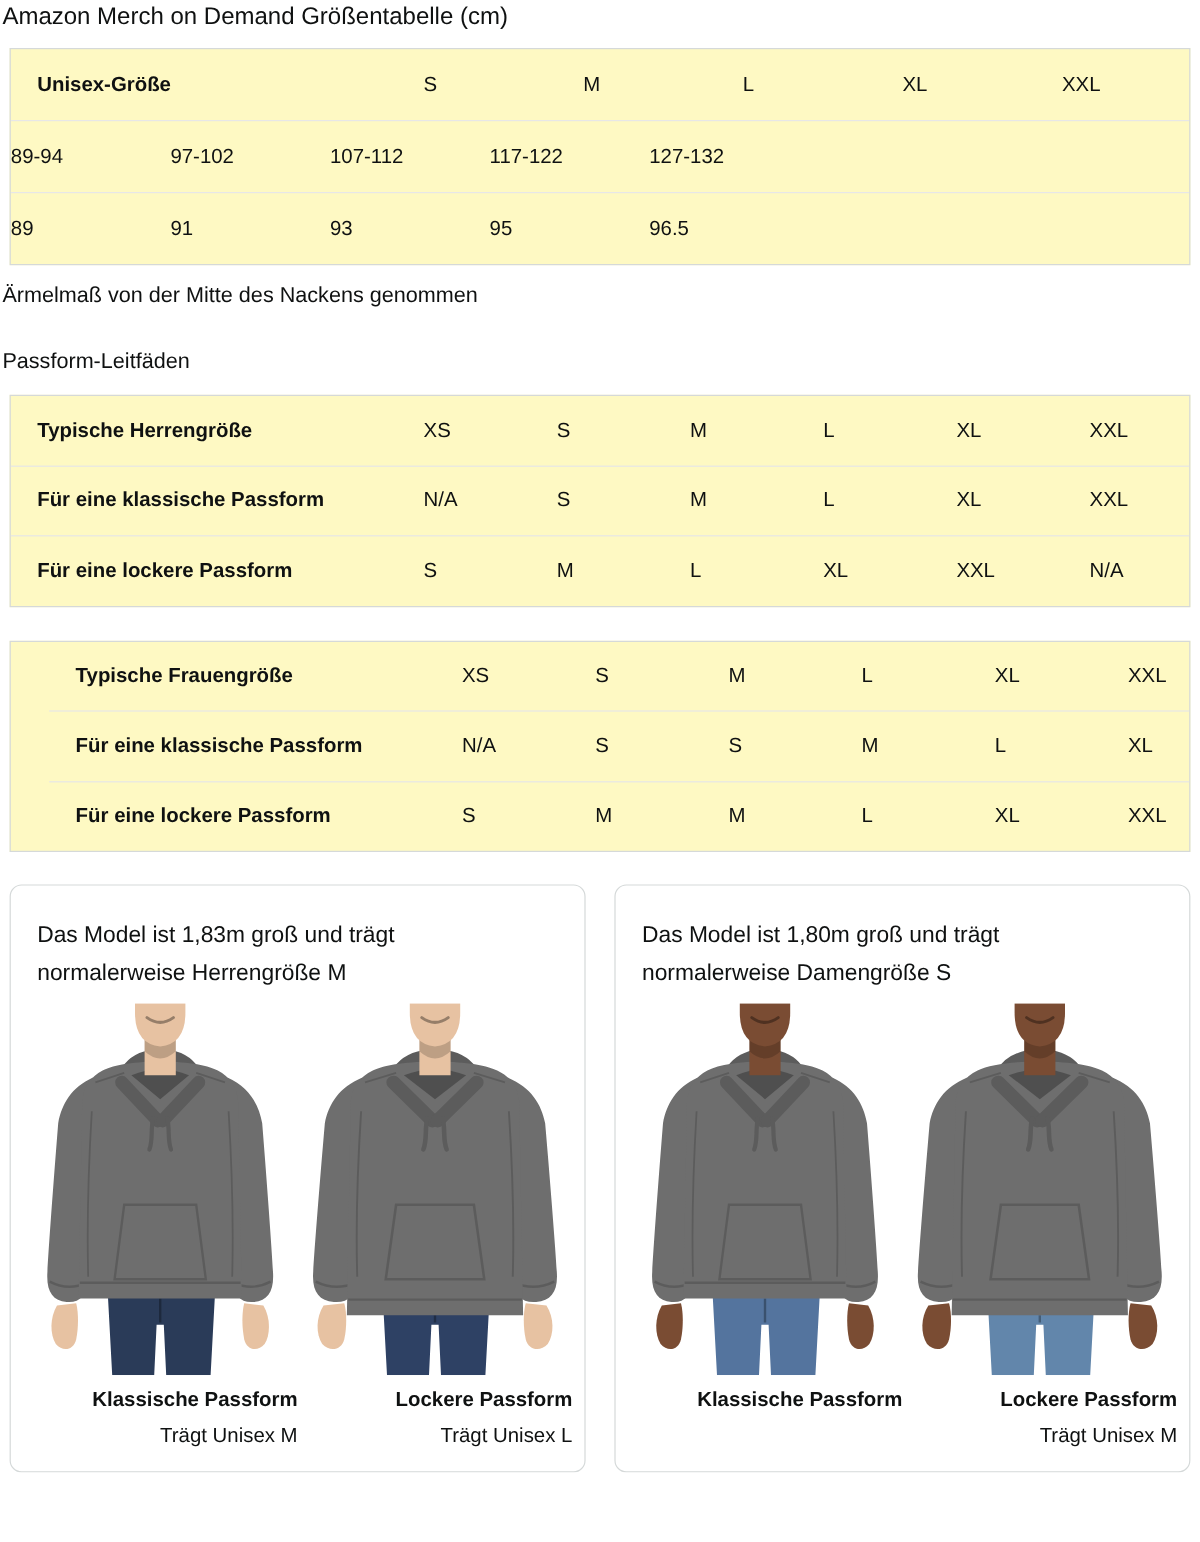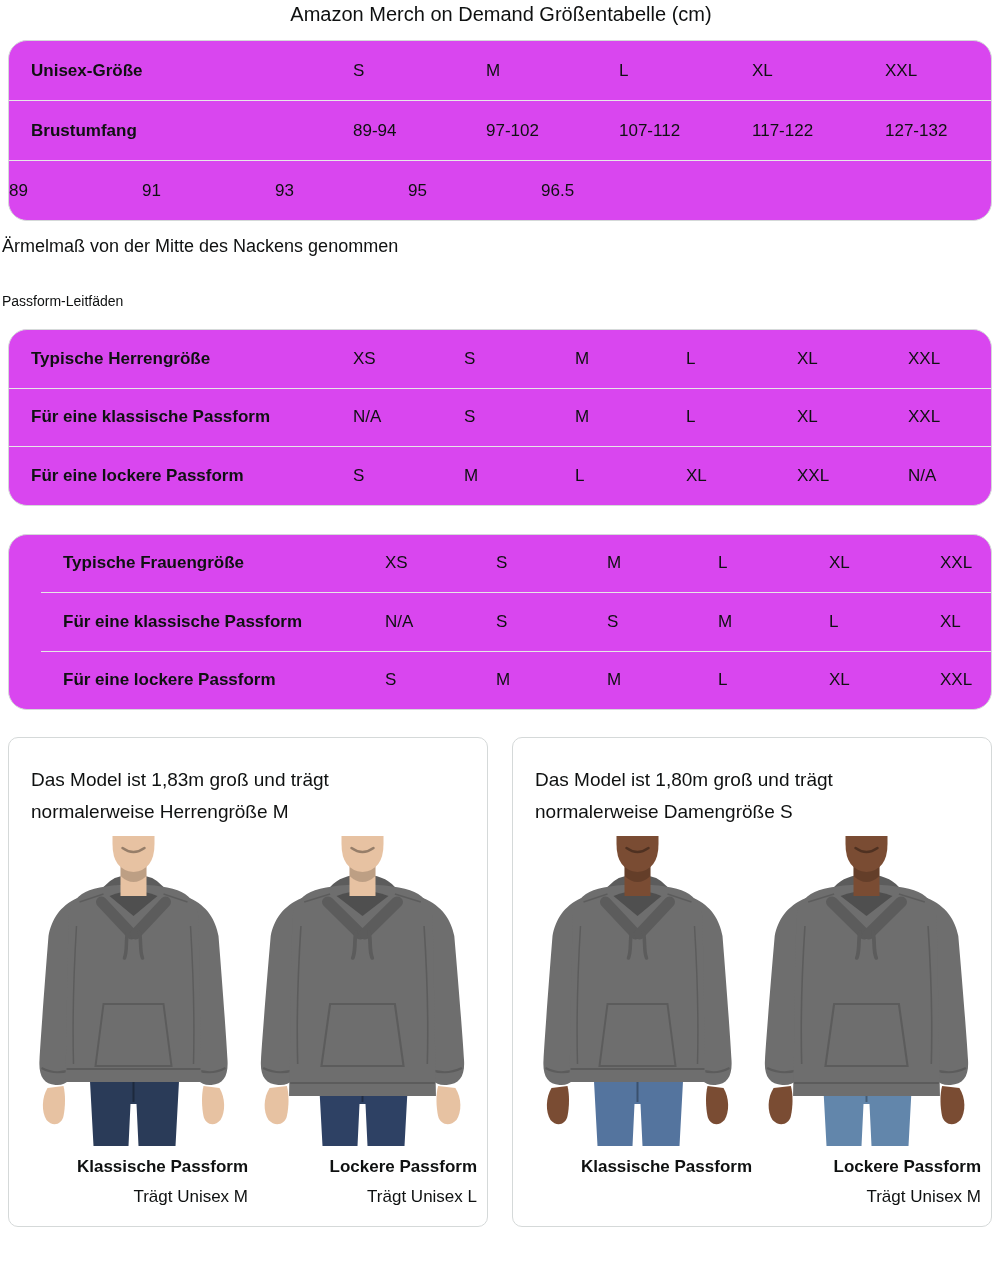--- a/index.html
+++ b/index.html
@@ -1,29 +1,29 @@
 <!DOCTYPE html>
 <html lang="de"><head>
 <meta charset="utf-8">
 <style>
   html,body{margin:0;padding:0;background:#fff;}
   body{width:1000px;font-family:"Liberation Sans",sans-serif;color:#0f1111;}
   .page{padding-top:2px;}
-  h1.title{font-size:20px;font-weight:400;margin:0 0 0 2px;line-height:24px;color:#0f1111;text-align:center;}
-  .tbl{margin:14px 8px 0;border:1px solid #d5d9d9;border-radius:19px;overflow:hidden;background:#d946ef;}
+  h1.title{font-size:20px;font-weight:400;margin:0 0 0 2px;line-height:24px;color:#0f1111;}
+  .tbl{margin:14px 8px 0;border:1px solid #d5d9d9;border-radius:0;overflow:hidden;background:#fef9c3;}
   .row{display:flex;align-items:center;height:59px;}
   .tbl .row + .row{border-top:1px solid #e7e7e7;}
   .cell{font-size:17px;white-space:nowrap;}
   .cell.label{flex:0 0 322px;padding-left:22px;font-weight:700;}
   .t1 .cell.v{flex:0 0 133px;}
   .fit .cell.v{flex:0 0 111px;}
   .cell.v:last-child{flex:1 1 auto;}
   .fit .row{height:57.5px;}
   .note{font-size:18px;margin:16px 0 0 2px;line-height:19px;}
-  h2.sect{font-size:14px;font-weight:400;margin:34px 0 0 2px;line-height:22px;}
+  h2.sect{font-size:18px;font-weight:400;margin:34px 0 0 2px;line-height:22px;}
   .tbl.fit{margin-top:17px;}
   .tbl.fit.second{margin-top:28px;padding-left:32px;}
   .cards{display:flex;gap:24px;margin:27px 8px 0;}
   .card{flex:1 1 0;border:1px solid #d5d9d9;border-radius:10px;padding:26px 10px 14px;background:#fff;}
   .desc{font-size:19px;line-height:32px;margin:0 0 8px 12px;max-width:400px;}
   .photos{display:flex;}
   .photo{flex:1 1 0;height:310px;overflow:hidden;}
   .photo svg{display:block;}
   .captions{display:flex;margin-top:6px;}
   .cap{flex:1 1 0;text-align:right;}
@@ -40,21 +40,20 @@
   <section class="tbl t1">
     <div class="row">
       <div class="cell label">Unisex-Größe</div>
       <div class="cell v">S</div>
       <div class="cell v">M</div>
       <div class="cell v">L</div>
       <div class="cell v">XL</div>
       <div class="cell v">XXL</div>
     </div>
     <div class="row">
-      <div class="cell label">Brustumfang</div>
       <div class="cell v">89-94</div>
       <div class="cell v">97-102</div>
       <div class="cell v">107-112</div>
       <div class="cell v">117-122</div>
       <div class="cell v">127-132</div>
     </div>
     <div class="row">
       <div class="cell v">89</div>
       <div class="cell v">91</div>
       <div class="cell v">93</div>

